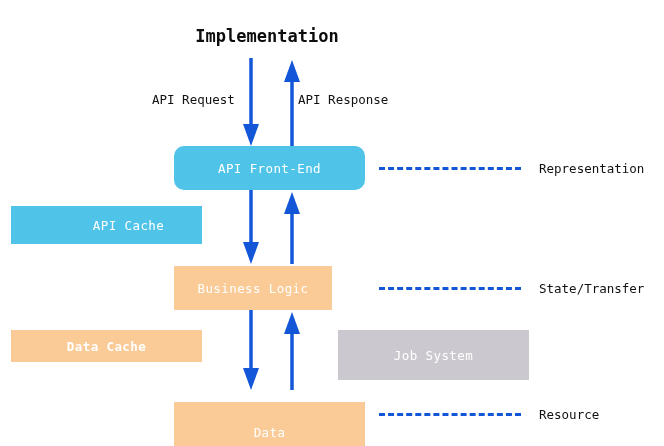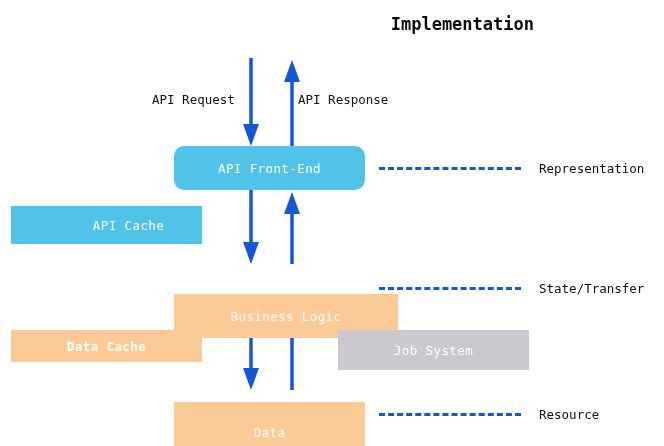--- a/index.html
+++ b/index.html
@@ -14,23 +14,23 @@
     height: 446px;
     background: #ffffff;
     overflow: hidden;
     font-family: "DejaVu Sans Mono", "Liberation Mono", monospace;
   }
 
   
   .diagram-title {
     position: absolute;
     left: 0;
-    top: 14px;
+    top: 26px;
     width: 534px;
-    text-align: right;
+    text-align: center;
     font-family: "DejaVu Sans Mono", "Liberation Mono", monospace;
     font-size: 17px;
     font-weight: bold;
     color: #0d0d0d;
     letter-spacing: 0px;
     white-space: nowrap;
   }
 
   
   .node {
@@ -39,25 +39,25 @@
     align-items: center;
     justify-content: center;
     font-family: "DejaVu Sans Mono", "Liberation Mono", monospace;
     font-size: 12.5px;
     color: #ffffff;
     letter-spacing: 0.4px;
     white-space: nowrap;
     box-sizing: border-box;
   }
   .node-api-frontend { left: 174px; top: 146px; width: 191px; height: 44px; border-radius: 10px; }
-  .node-business-logic { left: 174px; top: 266px; width: 224px; height: 44px; margin-top: 28px; }
+  .node-business-logic { left: 174px; top: 266px; width: 158px; height: 44px; }
   .node-data { left: 174px; top: 402px; width: 191px; height: 60px; }
   .node-api-cache { left: 11px; top: 206px; width: 191px; height: 38px; }
   .node-data-cache { left: 11px; top: 330px; width: 191px; height: 32px; font-weight: bold; }
-  .node-job-system { left: 338px; top: 330px; width: 191px; height: 40px; }
+  .node-job-system { left: 338px; top: 330px; width: 191px; height: 50px; }
 
   
   .arrow {
     position: absolute;
   }
   .arrow svg { display: block; overflow: visible; }
 
   
   .edge-label {
     position: absolute;

